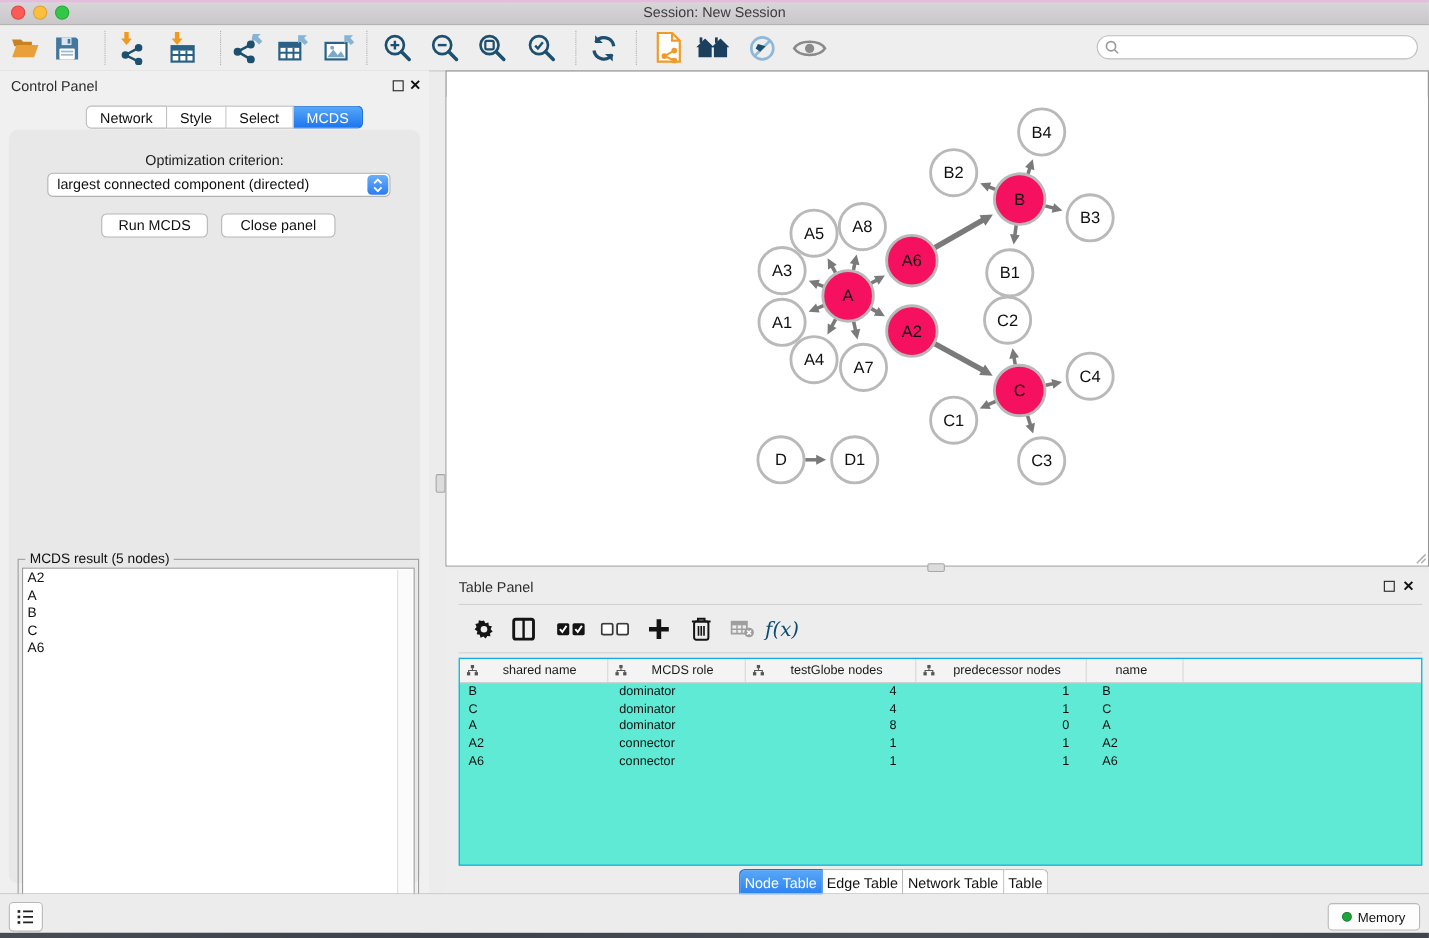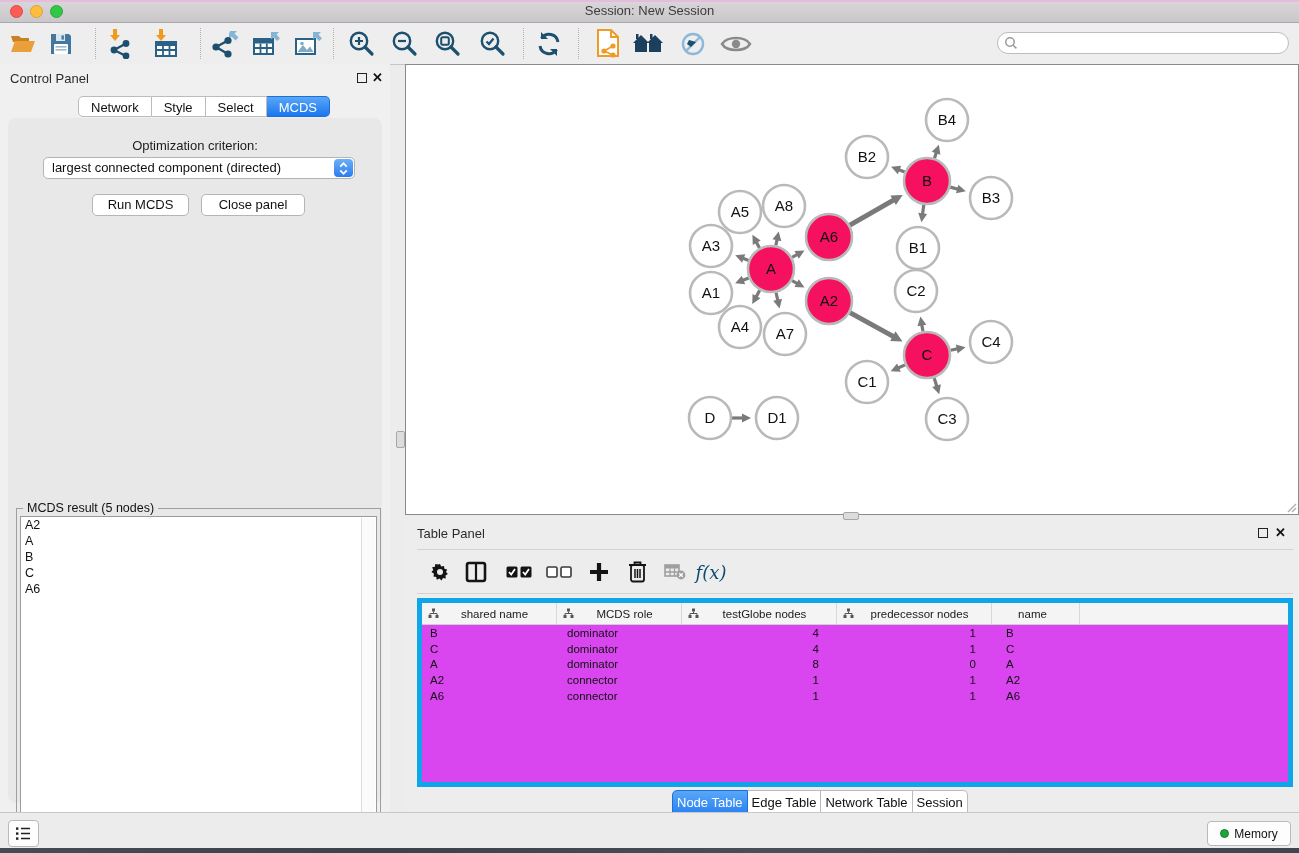--- a/index.html
+++ b/index.html
@@ -66,22 +66,22 @@
   .net-title{width:100%;text-align:center;line-height:22px;font-size:13px;color:#333}
   .net-canvas{position:absolute;left:0;top:23px;width:892px;height:426px;background:#fff}
   .resize-grip{position:absolute;right:1px;bottom:1px;width:12px;height:12px}
 
   
   .table-panel{left:405px;top:520px;width:894px;height:298px;background:#ededed}
   .tp-toolbar{position:absolute;left:12px;top:29px;width:876px;height:45px;border-top:1px solid #d2d2d2;
     border-bottom:1px solid #d2d2d2;box-sizing:border-box}
   .tp-icon{position:absolute;top:7px;width:30px;height:30px;display:flex;align-items:center;justify-content:center}
   .fx{font-family:"DejaVu Serif",serif;font-style:italic;font-size:18px;color:#0c4a6e}
-  .data-table{position:absolute;left:12px;top:78px;width:876px;height:189px;background:#d946ef;
-    border:5px solid #0ea5e9;box-sizing:border-box;overflow:hidden}
+  .data-table{position:absolute;left:12px;top:78px;width:876px;height:189px;background:#5eead4;
+    border:1px solid #0ea5e9;box-sizing:border-box;overflow:hidden}
   .thead{display:flex;background:#f4f4f4;border-bottom:1px solid #cfcfcf;height:21px}
   .th{display:flex;align-items:center;box-sizing:border-box;border-right:1px solid #d8d8d8;font-size:11.5px;color:#1a1a1a;position:relative}
   .th .th-label{flex:1;text-align:center;padding-right:6px}
   .th .tree-ico{margin-left:6px;flex:0 0 auto;display:flex}
   .tr{display:flex;height:15.8px;align-items:center}
   .td{box-sizing:border-box;font-size:11.5px;color:#111;white-space:nowrap;overflow:hidden}
   .tp-tabs{position:absolute;left:267px;top:270px;display:flex}
   .tab.btab{padding:3px 4px;height:32px;line-height:17px}
 
   
@@ -539,21 +539,21 @@
           <div class="td" style="width: 155px; text-align: right; padding-left: 0px; padding-right: 16px;">1</div>
           <div class="td" style="width: 88px; text-align: left; padding-left: 14px; padding-right: 0px;">A6</div>
         </div>
       </div>
   </div>
 
   <div class="tp-tabs">
       <div class="tab btab active">Node Table</div>
       <div class="tab btab">Edge Table</div>
       <div class="tab btab">Network Table</div>
-      <div class="tab btab">Session</div>
+      <div class="tab btab">Table</div>
     </div>
 </div>
 
 <div class="abs status-divider"></div>
 <div class="abs statusbar">
   <div class="status-btn">
     <svg width="17" height="15" viewBox="0 0 17 15">
         <g stroke="#222" stroke-width="1.7">
           <path d="M6 2.5h9M6 7.5h9M6 12.5h9"></path>
         </g>

